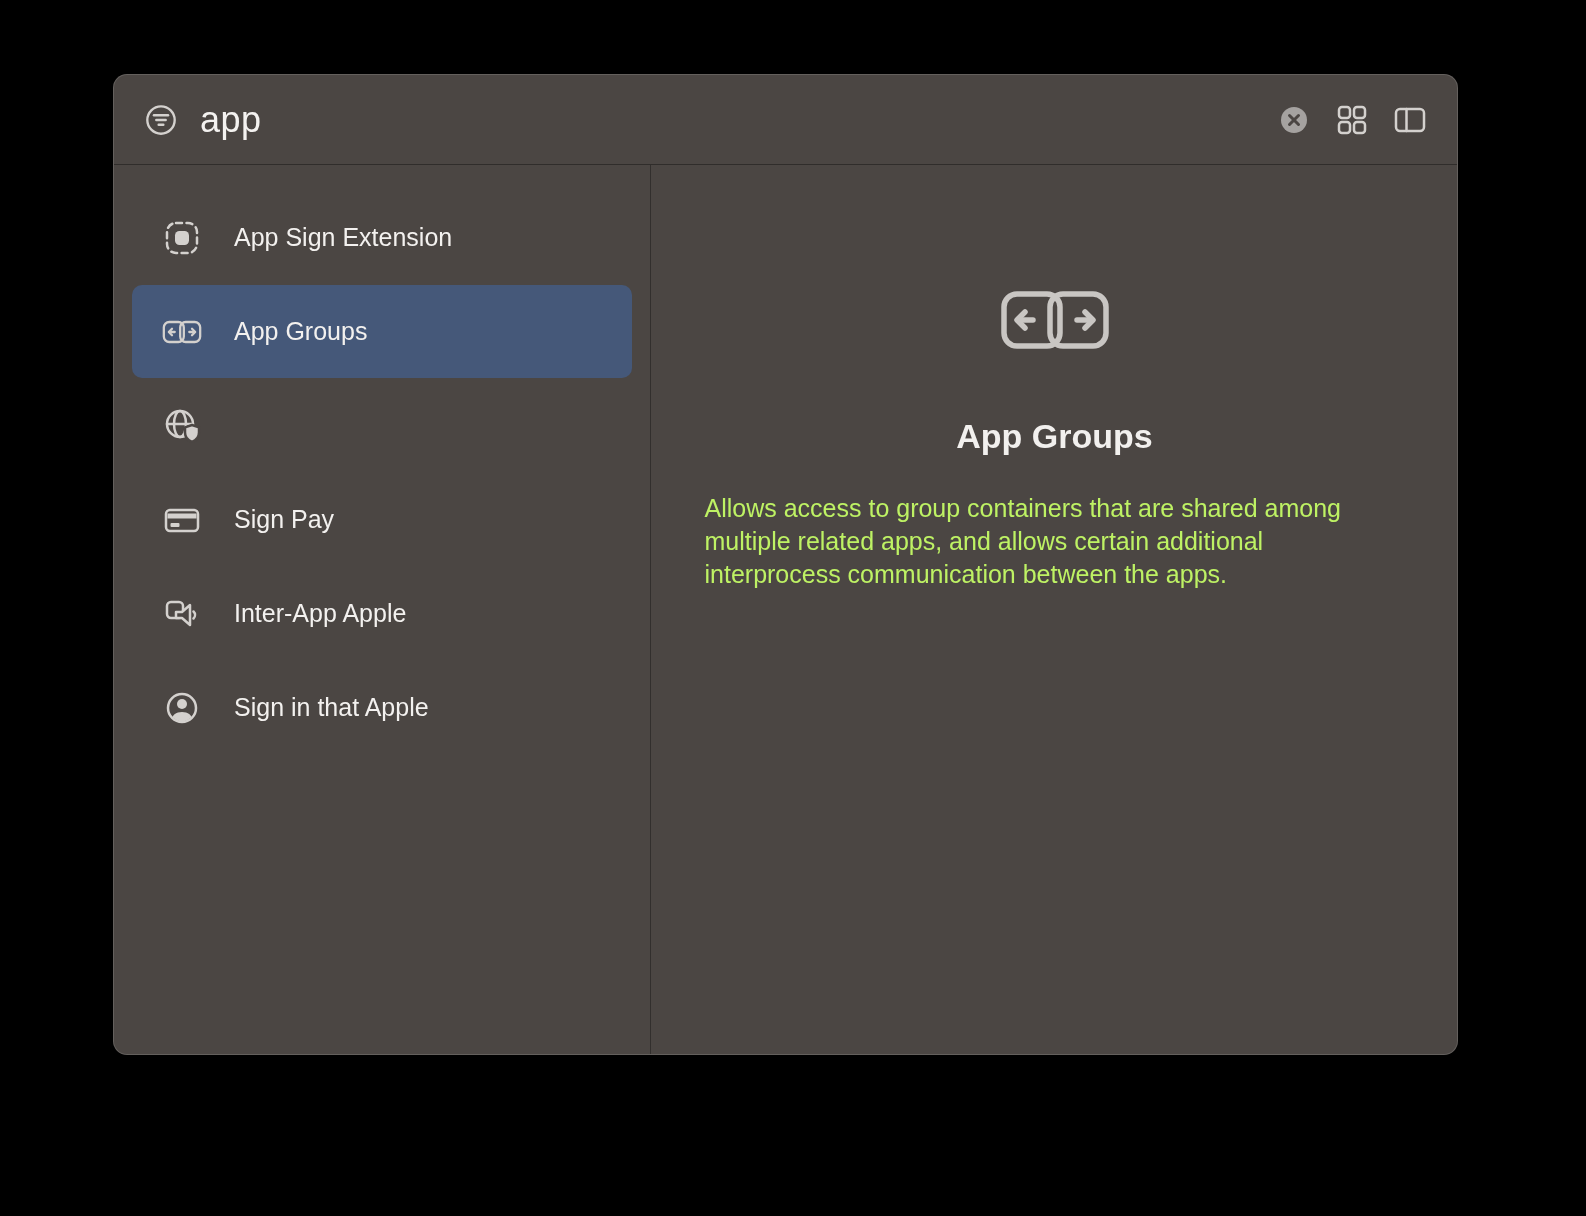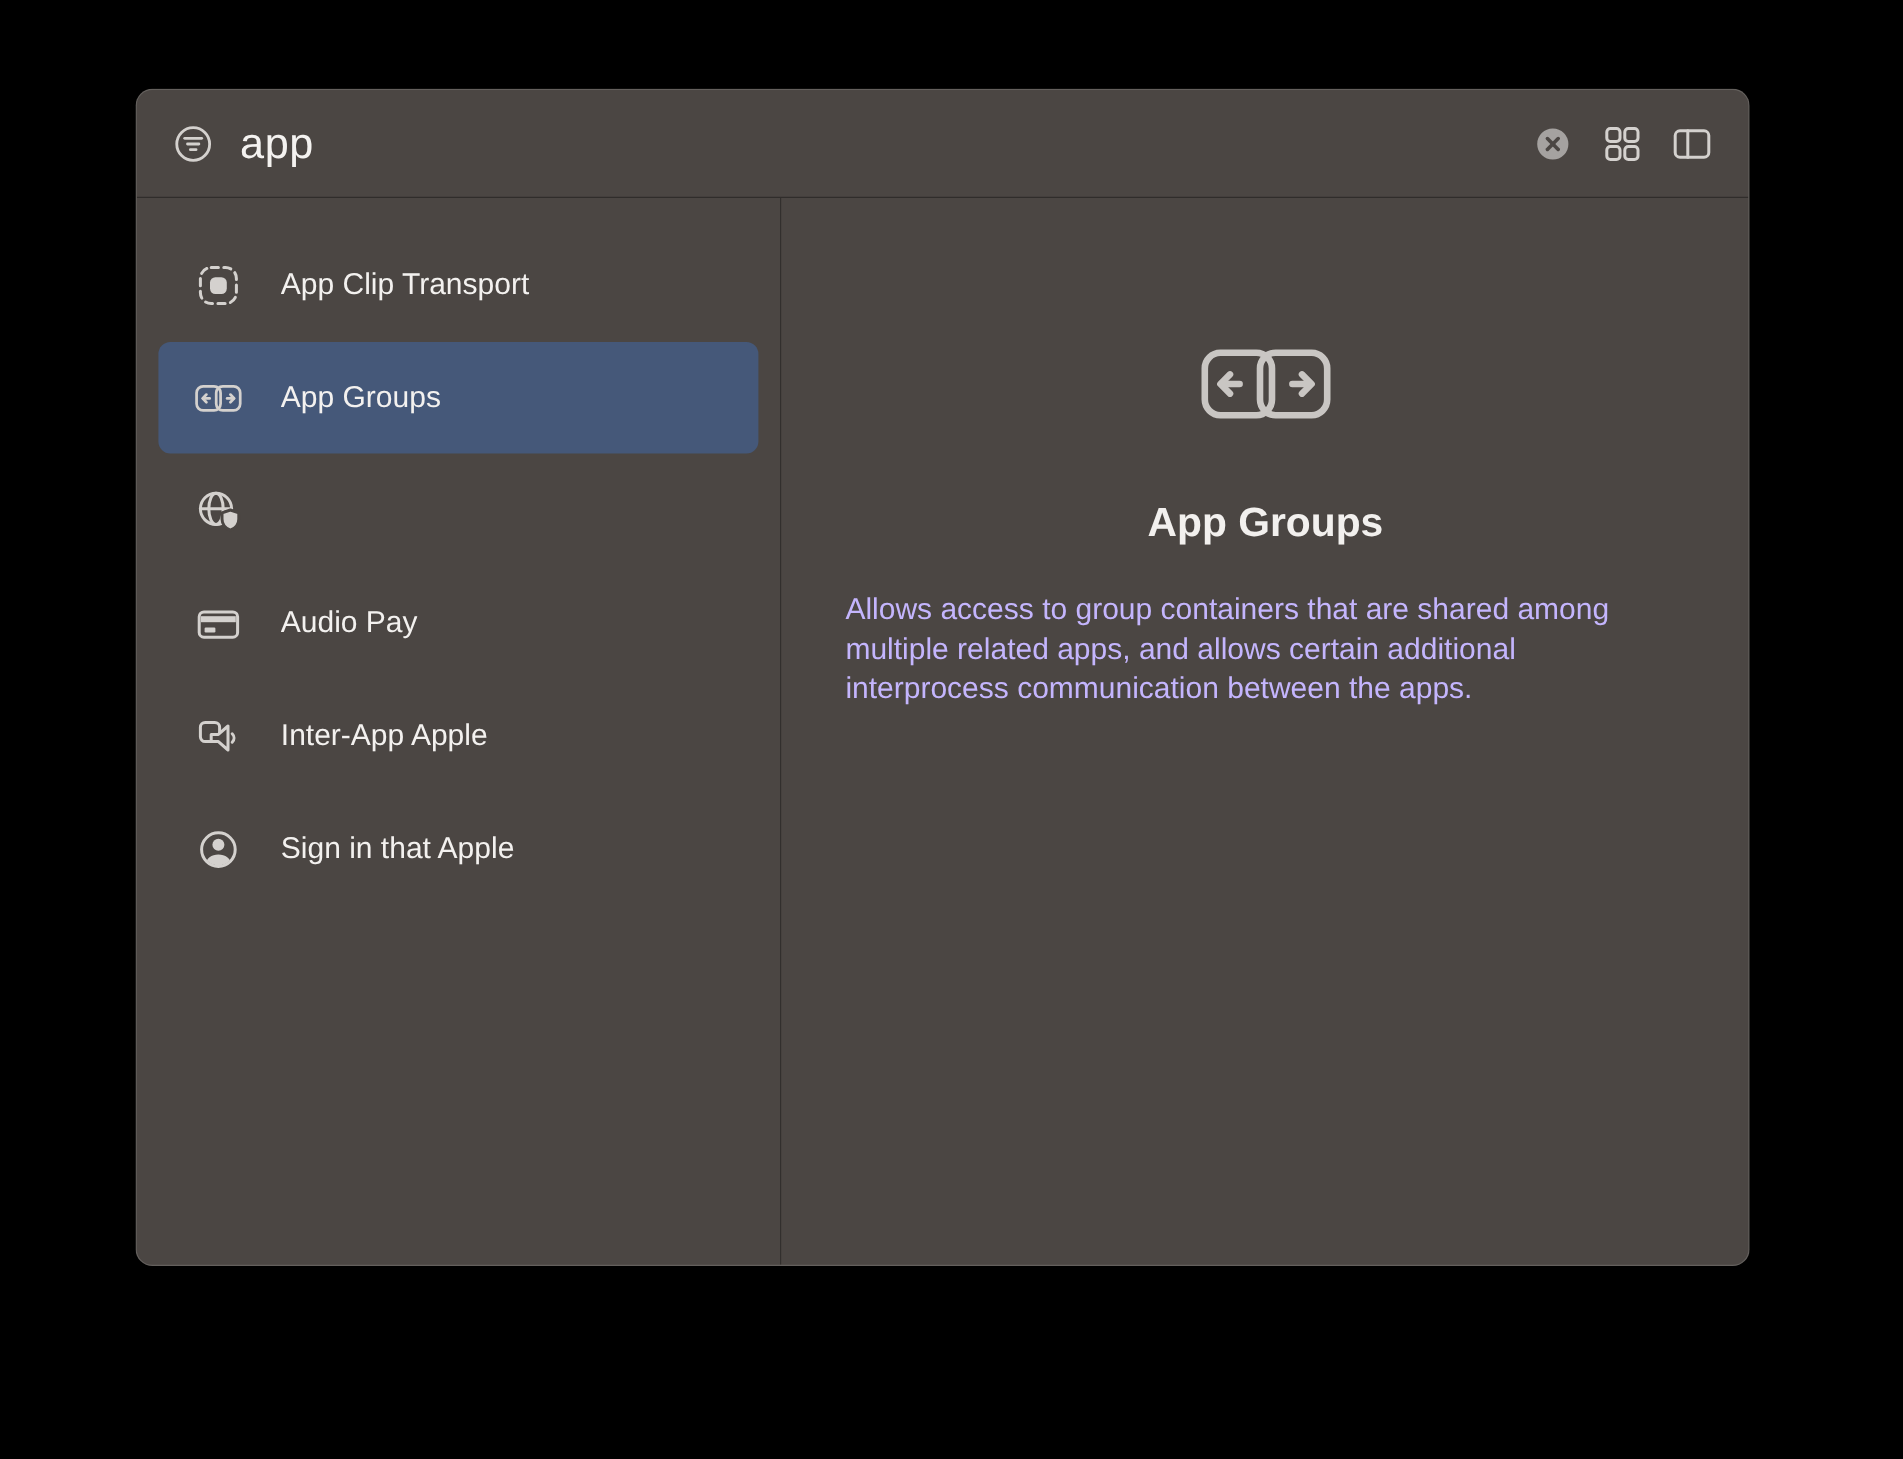--- a/index.html
+++ b/index.html
@@ -48,21 +48,21 @@
   }
   
   .detail{
     position:absolute;left:538px;top:0;right:0;bottom:0;
     display:flex;flex-direction:column;align-items:center;
   }
   .detail-icon{margin-top:124px;}
   .detail-title{margin-top:66px;font-size:34px;font-weight:700;color:#f2f0ee;}
   .detail-desc{
     margin-top:36px;width:700px;font-size:25px;line-height:33px;
-    color:#c4b5fd;text-align:left;
+    color:#bef264;text-align:left;
   }
   svg{display:block;}
   .stroke{stroke:#d4d1ce;fill:none;stroke-width:2.5;stroke-linecap:round;stroke-linejoin:round;}
   .fill{fill:#d4d1ce;}
 </style>
 </head>
 <body>
 
 <div class="window">
 
@@ -105,21 +105,21 @@
 
     <div class="sidebar">
 
       <div class="item">
         <span class="icn">
           <svg width="38" height="38" viewBox="0 0 38 38">
             <rect class="stroke" x="4" y="4" width="30" height="30" rx="9" stroke-dasharray="6 4.5"></rect>
             <rect class="fill" x="12" y="12" width="14" height="14" rx="4.5"></rect>
           </svg>
         </span>
-        <span class="lbl">App Clip Transport</span>
+        <span class="lbl">App Sign Extension</span>
       </div>
 
       <div class="item selected">
         <span class="icn">
           <svg width="44" height="28" viewBox="0 0 44 28">
             <rect class="stroke" x="2" y="3" width="22" height="22" rx="6"></rect>
             <rect class="stroke" x="20" y="3" width="22" height="22" rx="6"></rect>
             <line class="stroke" x1="14" y1="14" x2="8" y2="14"></line>
             <polyline class="stroke" points="11,10.5 7.5,14 11,17.5"></polyline>
             <line class="stroke" x1="30" y1="14" x2="36" y2="14"></line>
@@ -141,21 +141,21 @@
       </div>
 
       <div class="item">
         <span class="icn">
           <svg width="38" height="38" viewBox="0 0 38 38">
             <rect class="stroke" x="3" y="9" width="32" height="21" rx="4"></rect>
             <rect class="fill" x="4.5" y="12.5" width="29" height="5"></rect>
             <rect class="fill" x="7.5" y="22" width="9" height="4" rx="1"></rect>
           </svg>
         </span>
-        <span class="lbl">Audio Pay</span>
+        <span class="lbl">Sign Pay</span>
       </div>
 
       <div class="item">
         <span class="icn">
           <svg width="38" height="38" viewBox="0 0 38 38">
             <rect class="stroke" x="4" y="7" width="16" height="16" rx="4"></rect>
             <path d="M13 17 h6 l8 -7 v20 l-8 -7 h-6 z" fill="#4b4643" stroke="#d4d1ce" stroke-width="2.5" stroke-linejoin="round"></path>
             <path class="stroke" d="M30.5 16.5 c2 2 2 5 0 7"></path>
           </svg>
         </span>

